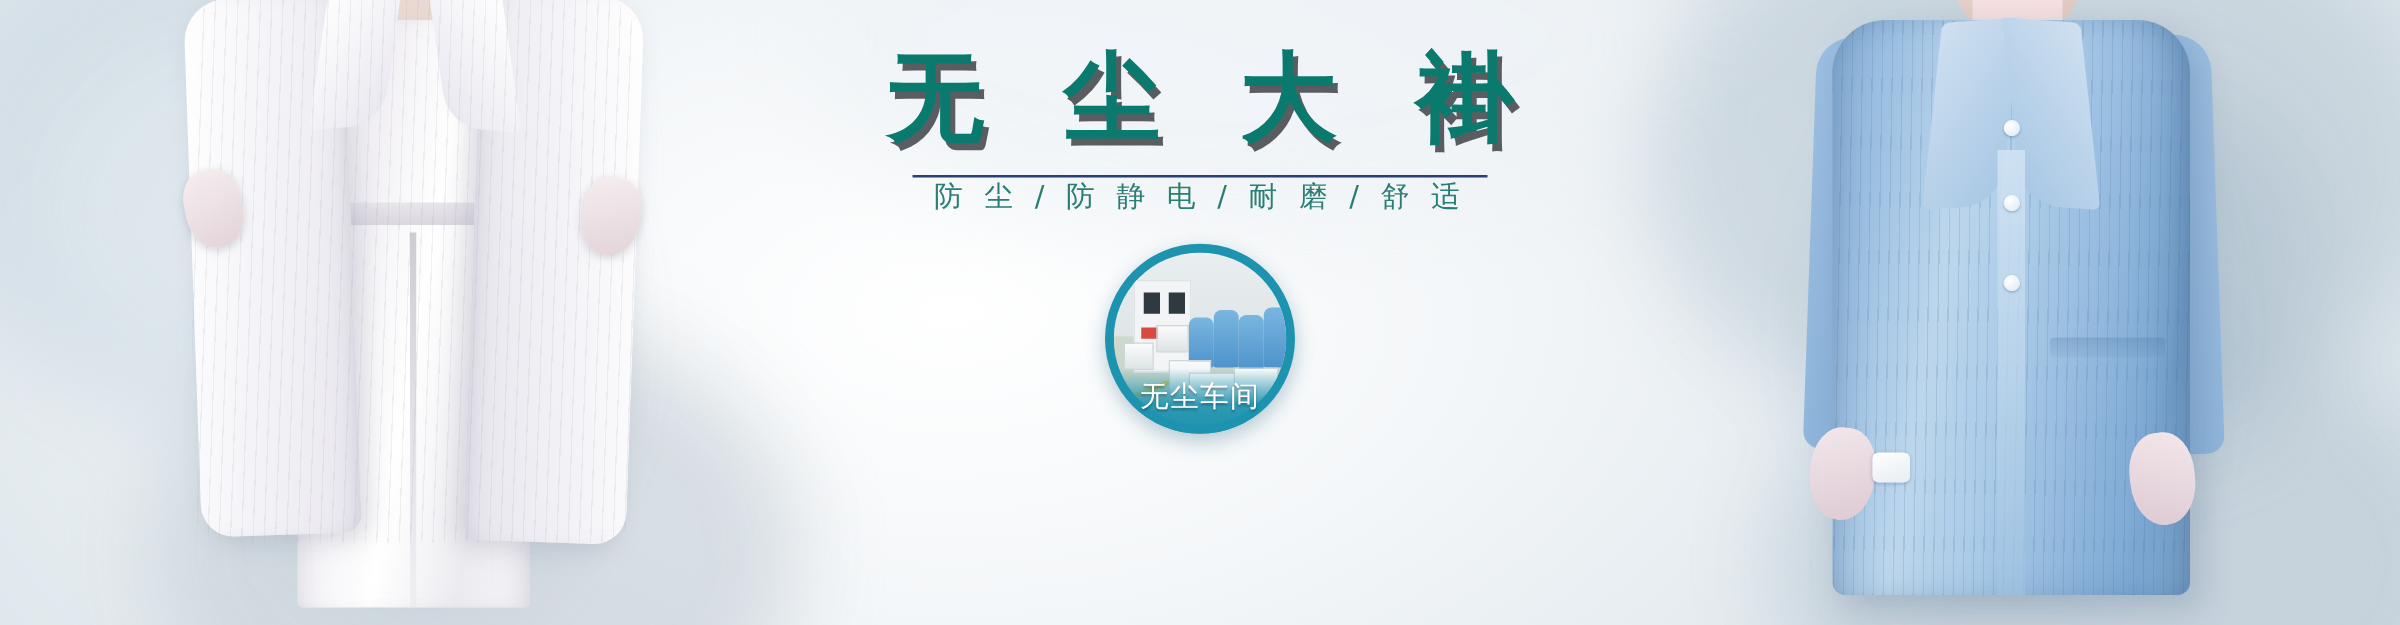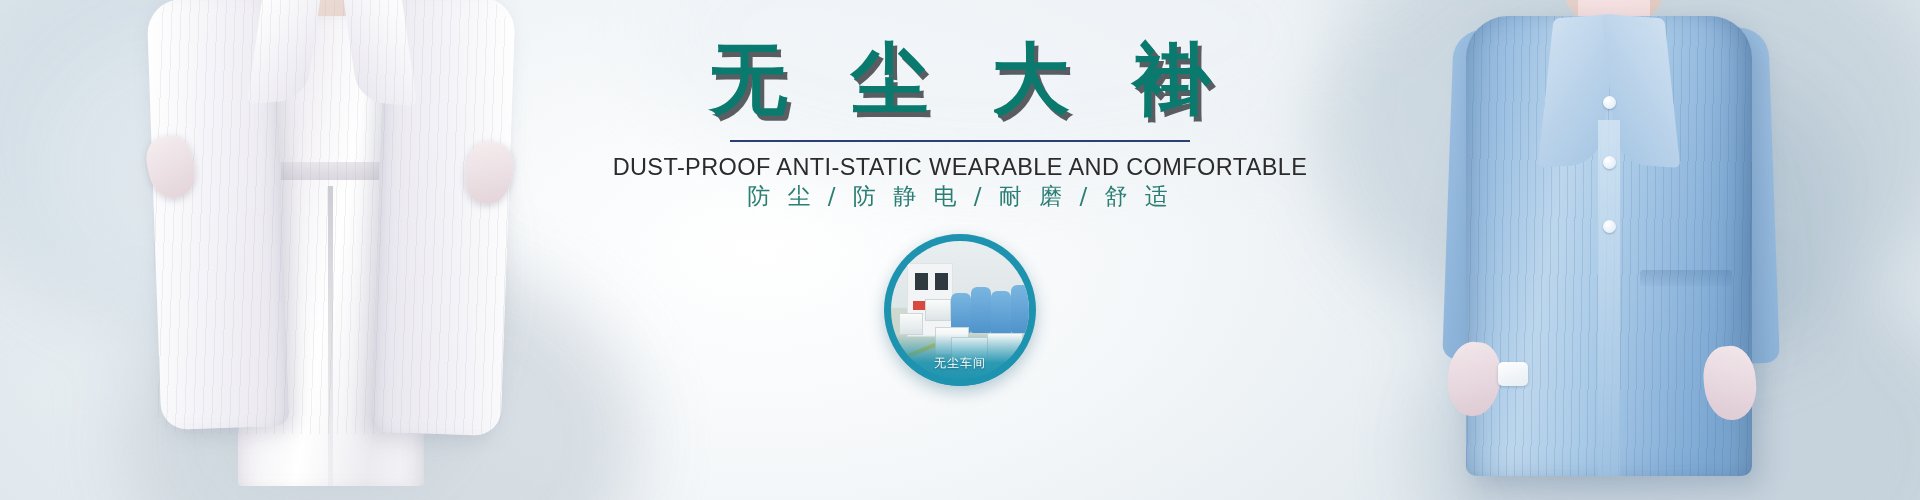--- a/index.html
+++ b/index.html
@@ -217,21 +217,21 @@
   }
   .badge .photo {
     position:absolute; left:7px; top:7px; width:138px; height:138px;
     border-radius:50%;
     overflow:hidden;
   }
   .badge .cap {
     position:absolute; left:0; right:0; bottom:14px;
     text-align:center;
     color:#ffffff;
-    font-size:12px;
+    font-size:23px;
     letter-spacing:1px;
     z-index:3;
     text-shadow:0 1px 2px rgba(0,0,0,.35);
     font-family:"DejaVu Sans","Liberation Sans",sans-serif;
     white-space:nowrap;
   }
   .badge .capfade {
     position:absolute; left:0; right:0; bottom:0; height:52px; z-index:2;
     background:linear-gradient(180deg, rgba(29,147,176,0) 0%, rgba(29,147,176,.9) 55%, #1d93b0 100%);
   }
@@ -321,21 +321,20 @@
     <div class="mr-gloveR"></div>
     <div class="mr-tag"></div>
   </div>
 
   <div class="center">
 
     <div class="title">无 尘 大 褂</div>
 
     <div class="rule"></div>
 
-    <div class="subtitle">DUST-PROOF ANTI-STATIC WEARABLE AND COMFORTABLE</div>
 
     <div class="tagline">防 尘 / 防 静 电 / 耐 磨 / 舒 适</div>
 
     <div class="badges">
 
       <div class="badge">
         <div class="photo">
           <div class="scene s1">
             <div class="door"></div>
               <div class="win"></div>

